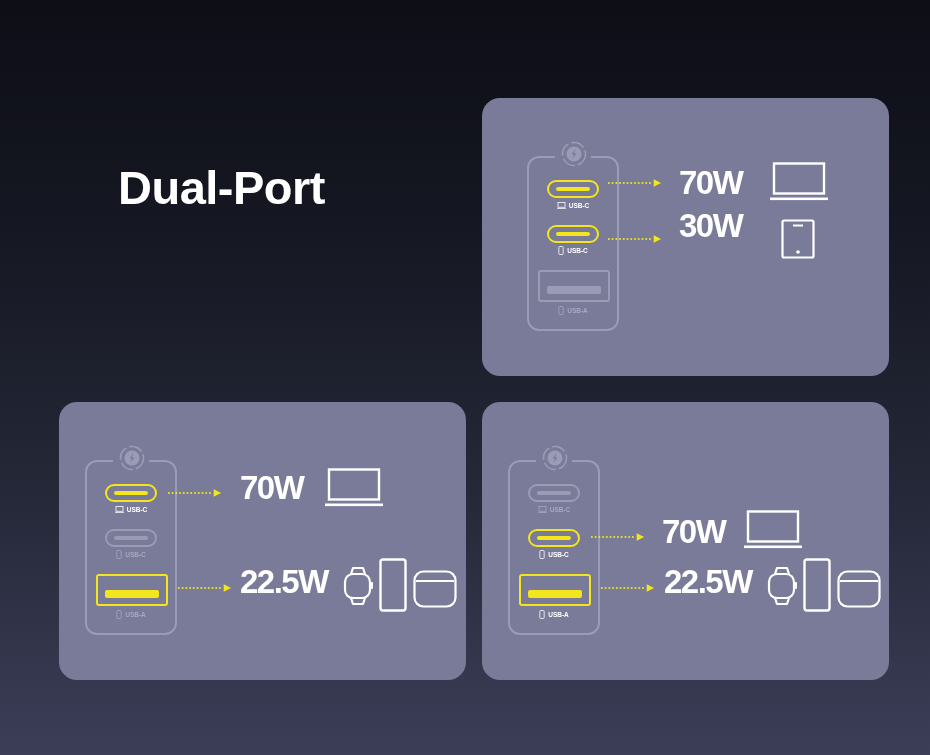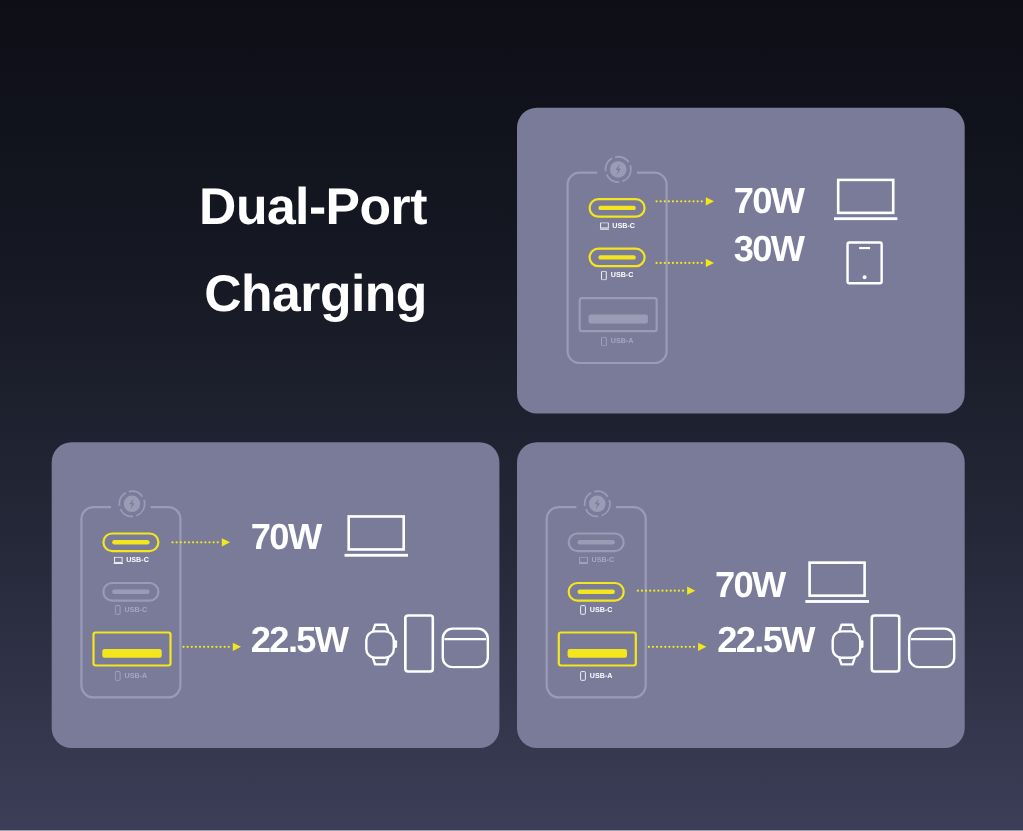--- a/index.html
+++ b/index.html
@@ -3,27 +3,28 @@
 <meta charset="utf-8">
 <style>
   html,body{margin:0;padding:0;}
   body{
     width:930px;height:755px;overflow:hidden;position:relative;
     background:linear-gradient(180deg,#0d0e16 0%,#151722 30%,#252838 65%,#3c3e58 100%);
     font-family:"Liberation Sans","DejaVu Sans",sans-serif;
   }
   .headline{
     position:absolute;left:118px;top:148px;width:270px;
-    color:#fff;font-weight:700;font-size:47px;line-height:79px;text-align:right;
+    color:#fff;font-weight:700;font-size:47px;line-height:79px;text-align:left;
     letter-spacing:-0.5px;
   }
   .headline div{white-space:nowrap;}
   .card{
     position:absolute;width:407px;height:278px;border-radius:18px;
     background:#797b99;
+    margin-left:12px;
   }
   .charger{
     position:absolute;width:92px;height:175px;border:2px solid #9a9cb6;border-radius:12px;
     box-sizing:border-box;
   }
   .charger .notch{
     position:absolute;left:26px;top:-4px;width:36px;height:6px;background:#797b99;
   }
   .charger .logo{
     position:absolute;left:32px;top:-17px;width:26px;height:26px;
@@ -108,21 +109,20 @@
       <rect x="0" y="6.8" width="10" height="0.9" fill="currentColor"></rect>
     </symbol>
     <symbol id="sym-mini-phone" viewBox="0 0 6 10">
       <rect x="0.6" y="0.6" width="4.8" height="8.8" rx="0.8" fill="none" stroke="currentColor" stroke-width="0.9"></rect>
     </symbol>
   </defs>
 </svg>
 
 <div class="headline">
   <div>Dual-Port</div>
-  <div>Charging</div>
 </div>
 
 <div class="card" style="left:470px;top:98px;">
   <div class="charger" style="left:45px;top:58px;">
     <div class="notch"></div>
     <svg class="logo">
         <use href="#sym-logo"></use>
       </svg>
     <div class="port-c on" style="top:22px;">
         <div class="bar"></div>

